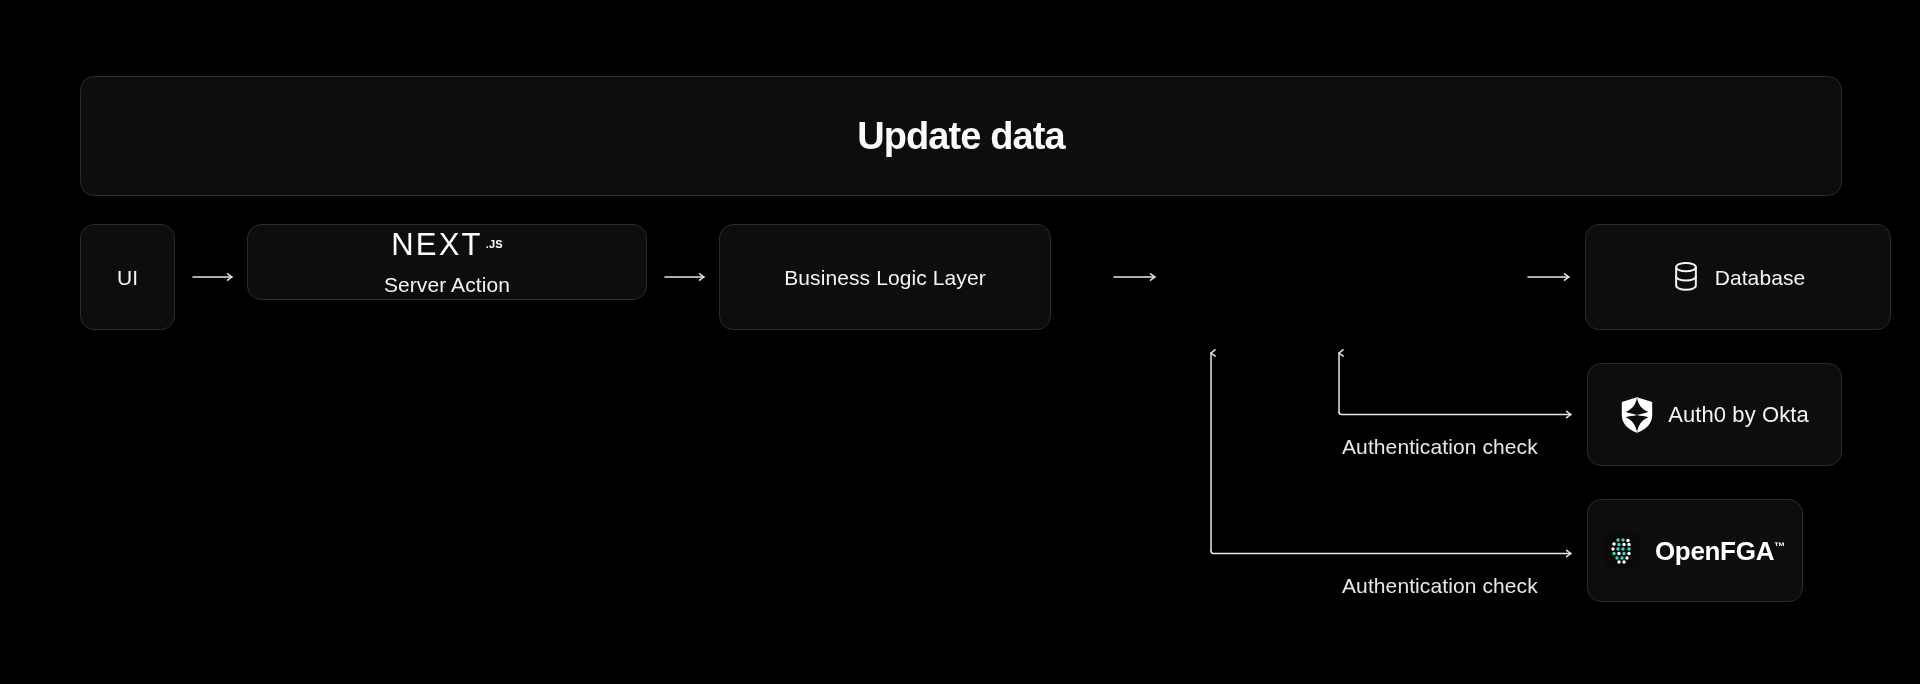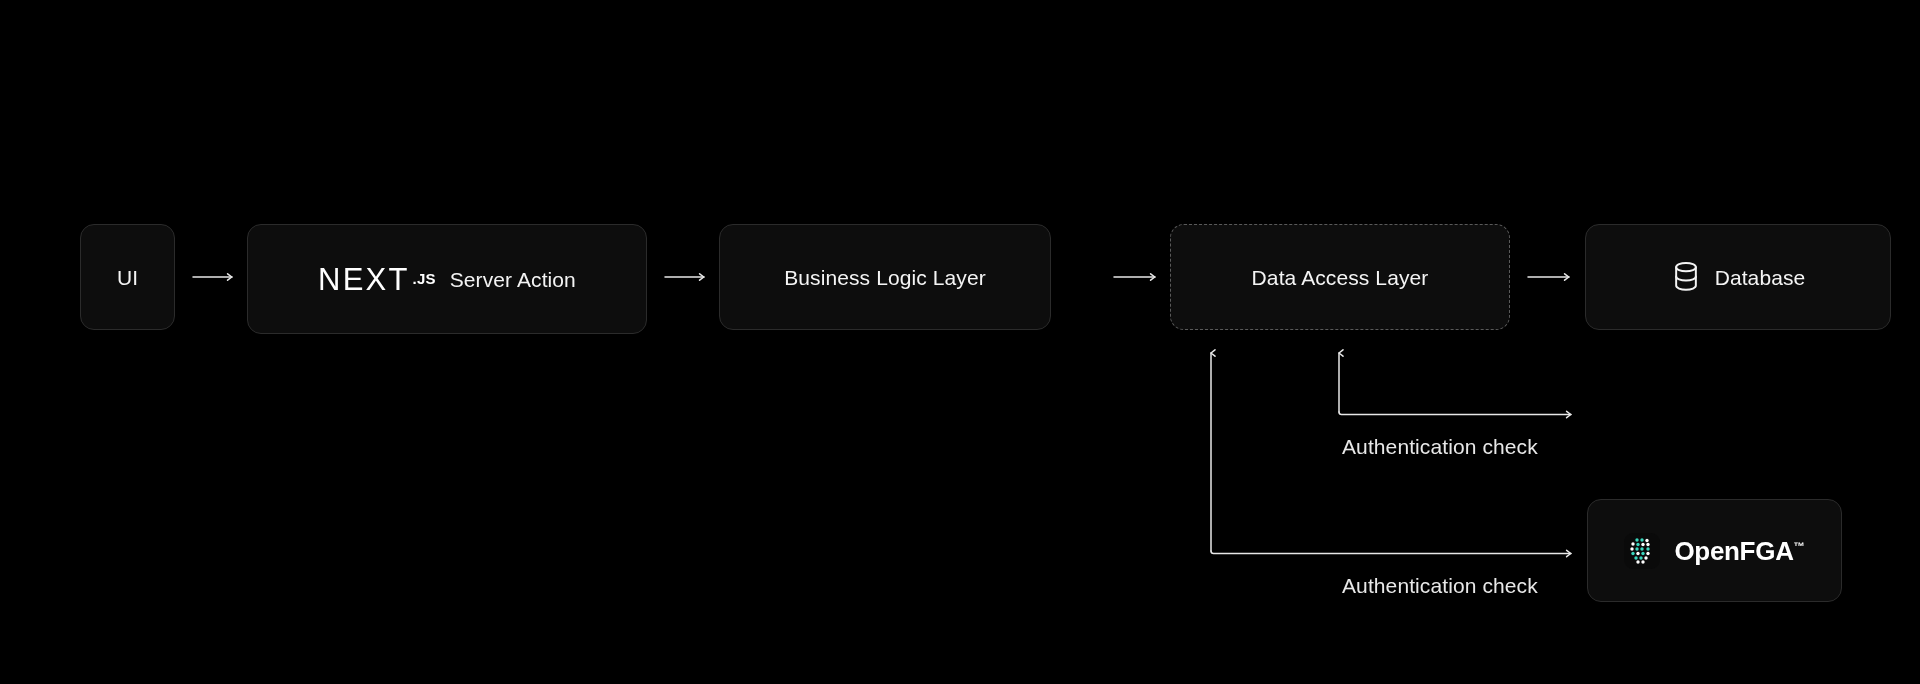--- a/index.html
+++ b/index.html
@@ -63,28 +63,28 @@
 
   #banner-title {
     font-size: 38px;
     font-weight: 700;
     letter-spacing: -0.9px;
     color: #fafafa;
   }
 
   
   #node-ui       { left: 80px;   top: 224px; width: 95px;  height: 106px; }
-  #node-next     { left: 247px;  top: 224px; width: 400px; height: 110px; }
+  #node-next     { left: 247px;  top: 224px; width: 400px; height: 76px; flex-direction: column; }
   #node-business { left: 719px;  top: 224px; width: 332px; height: 106px; }
   #node-dal      { left: 1170px; top: 224px; width: 340px; height: 106px; }
   #node-database { left: 1585px; top: 224px; width: 306px; height: 106px; }
 
   
   #node-auth0    { left: 1587px; top: 363px; width: 255px; height: 103px; }
-  #node-openfga  { left: 1587px; top: 499px; width: 255px; height: 103px; }
+  #node-openfga  { left: 1587px; top: 499px; width: 216px; height: 103px; }
 
   .side-label {
     font-size: 22px;
     font-weight: 400;
     letter-spacing: 0.1px;
     color: #f4f4f4;
     line-height: 1;
   }
 
   .openfga-label {
@@ -109,21 +109,21 @@
     align-items: flex-end;
     color: #ffffff;
   }
   .next-word {
     font-size: 31px;
     font-weight: 500;
     letter-spacing: 2.2px;
     line-height: 1;
   }
   .next-suffix {
-    font-size: 15px;
+    font-size: 11px;
     font-weight: 700;
     letter-spacing: 0.2px;
     line-height: 1;
     padding-bottom: 1px;
     margin-left: 3px;
   }
 
   
   .icon {
     display: inline-flex;
@@ -153,52 +153,64 @@
   }
 
   #label-authn { left: 1342px; top: 436px; }
   #label-authz { left: 1342px; top: 575px; }
 </style>
 </head>
 <body>
 
 <div id="diagram">
 
+  <div class="node" id="banner">
+    <span id="banner-title">Update data</span>
+  </div>
 
   <div class="node" id="node-ui">
     <span class="node-label">UI</span>
   </div>
 
   <div class="node" id="node-next">
     <span class="icon next-mark">
       <span class="next-word">NEXT</span>
         <span class="next-suffix">.JS</span>
     </span>
     <span class="node-label">Server Action</span>
   </div>
 
   <div class="node" id="node-business">
     <span class="node-label">Business Logic Layer</span>
   </div>
 
-  <div class="node dashed" id="node-dal">
-    <span class="node-label">Data Access Layer</span>
-  </div>
 
   <div class="node" id="node-database">
     <span class="icon">
       <svg width="30" height="32" viewBox="0 0 24 26" fill="none" stroke="#f4f4f4" stroke-width="1.6" stroke-linecap="round" stroke-linejoin="round">
         <ellipse cx="12" cy="5" rx="8" ry="3.4"></ellipse>
         <path d="M4 5v15c0 1.88 3.58 3.4 8 3.4s8-1.52 8-3.4V5"></path>
         <path d="M4 12.5c0 1.88 3.58 3.4 8 3.4s8-1.52 8-3.4"></path>
       </svg>
     </span>
     <span class="node-label">Database</span>
   </div>
 
+  <div class="node" id="node-auth0">
+    <span class="icon">
+      <svg width="34" height="38" viewBox="0 0 34 38" fill="none">
+        <path d="M17 1.2 32.2 6.1v13.1c0 8.3-6.2 14.2-15.2 17.6C8 33.4 1.8 27.5 1.8 19.2V6.1L17 1.2Z" fill="#ffffff"></path>
+        <path d="M17 19 17 1.5c-1.1 7.3 -5.3 12.3 -11.4 14.3 3.1 1.3 7.7 2 11.4 3.2Z" fill="#0d0d0d"></path>
+        <path d="M17 19 17 1.5c1.1 7.3 5.3 12.3 11.4 14.3 -3.1 1.3 -7.7 2 -11.4 3.2Z" fill="#0d0d0d"></path>
+        <path d="M17 19 17 36.6c-1.1 -7.8 -5.4 -13.2 -11.5 -15.4 3.2 -1.2 7.8 -1.1 11.5 -2.2Z" fill="#0d0d0d"></path>
+        <path d="M17 19 17 36.6c1.1 -7.8 5.4 -13.2 11.5 -15.4 -3.2 -1.2 -7.8 -1.1 -11.5 -2.2Z" fill="#0d0d0d"></path>
+      </svg>
+    </span>
+    <span class="side-label">Auth0 by Okta</span>
+  </div>
 
   <div class="node" id="node-openfga">
     <span class="icon">
       <svg width="36" height="36" viewBox="0 0 36 36">
         <rect x="0" y="0" width="36" height="36" rx="9" fill="#0a0a0a"></rect>
         <g>
           <circle cx="13" cy="7" r="1.7" fill="#3ad6bd"></circle>
           <circle cx="18" cy="7" r="1.7" fill="#3ad6bd"></circle>
           <circle cx="23" cy="7.5" r="1.7" fill="#ffffff"></circle>
           <circle cx="9" cy="11" r="1.7" fill="#ffffff"></circle>

